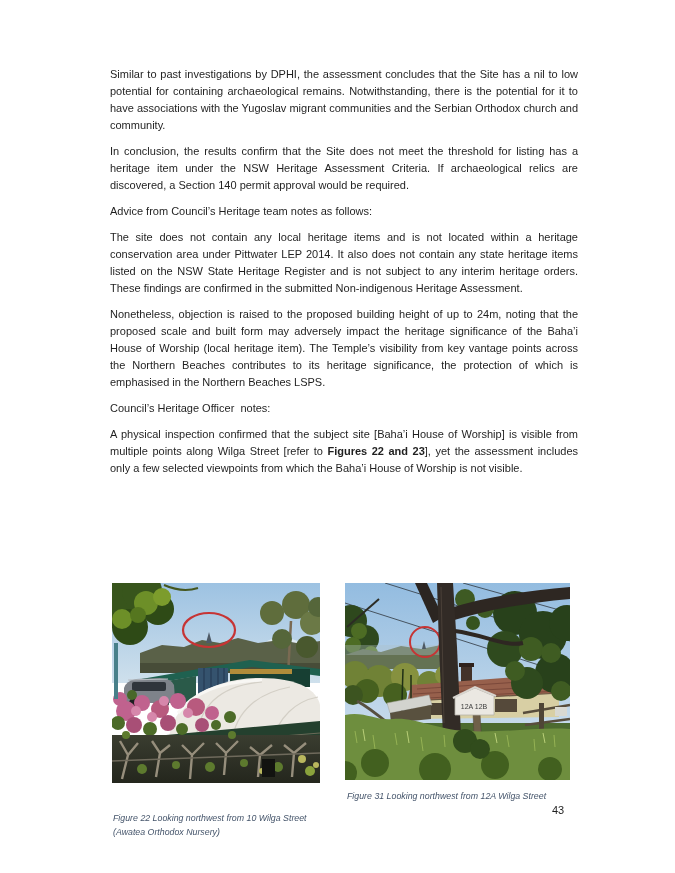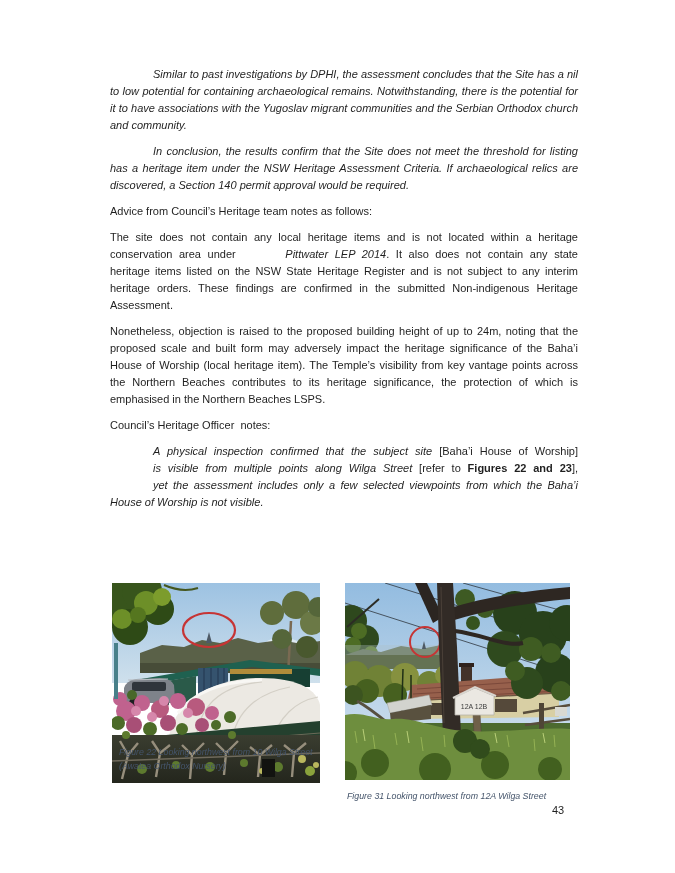--- a/index.html
+++ b/index.html
@@ -15,32 +15,32 @@
   .doc-text{
     position:absolute;
     left:110px;top:66px;width:468px;
     font-size:11px;line-height:17px;
   }
   .doc-text p.blk{margin:0 0 9px 0;}
   .blk.quote{margin-left:36px;text-align:justify;}
   .blk.body{text-align:justify;}
   .blk.body-left{text-align:left;}
   .blk.heading{font-weight:bold;}
-  .it{font-style:italic;margin-left:43px;}
+  .it{}
   .bd{font-weight:bold;}
   figure{margin:0;padding:0;position:absolute;}
   .fig-left{left:112px;top:583px;width:208px;height:200px;}
   .fig-right{left:345px;top:583px;width:225px;height:197px;}
   .caption{
     position:absolute;
     font-size:8.8px;line-height:14px;
     font-style:italic;
     color:#44546a;
   }
-  .caption-left{left:113px;top:745px;width:232px;margin-left:6px;}
+  .caption-left{left:113px;top:811px;width:232px;}
   .caption-right{left:347px;top:789px;width:226px;}
   .page-number{
     position:absolute;left:552px;top:804px;
     font-size:11px;color:#1f1f1f;
   }
 </style>
 </head>
 <body>
 
 <div class="page">

